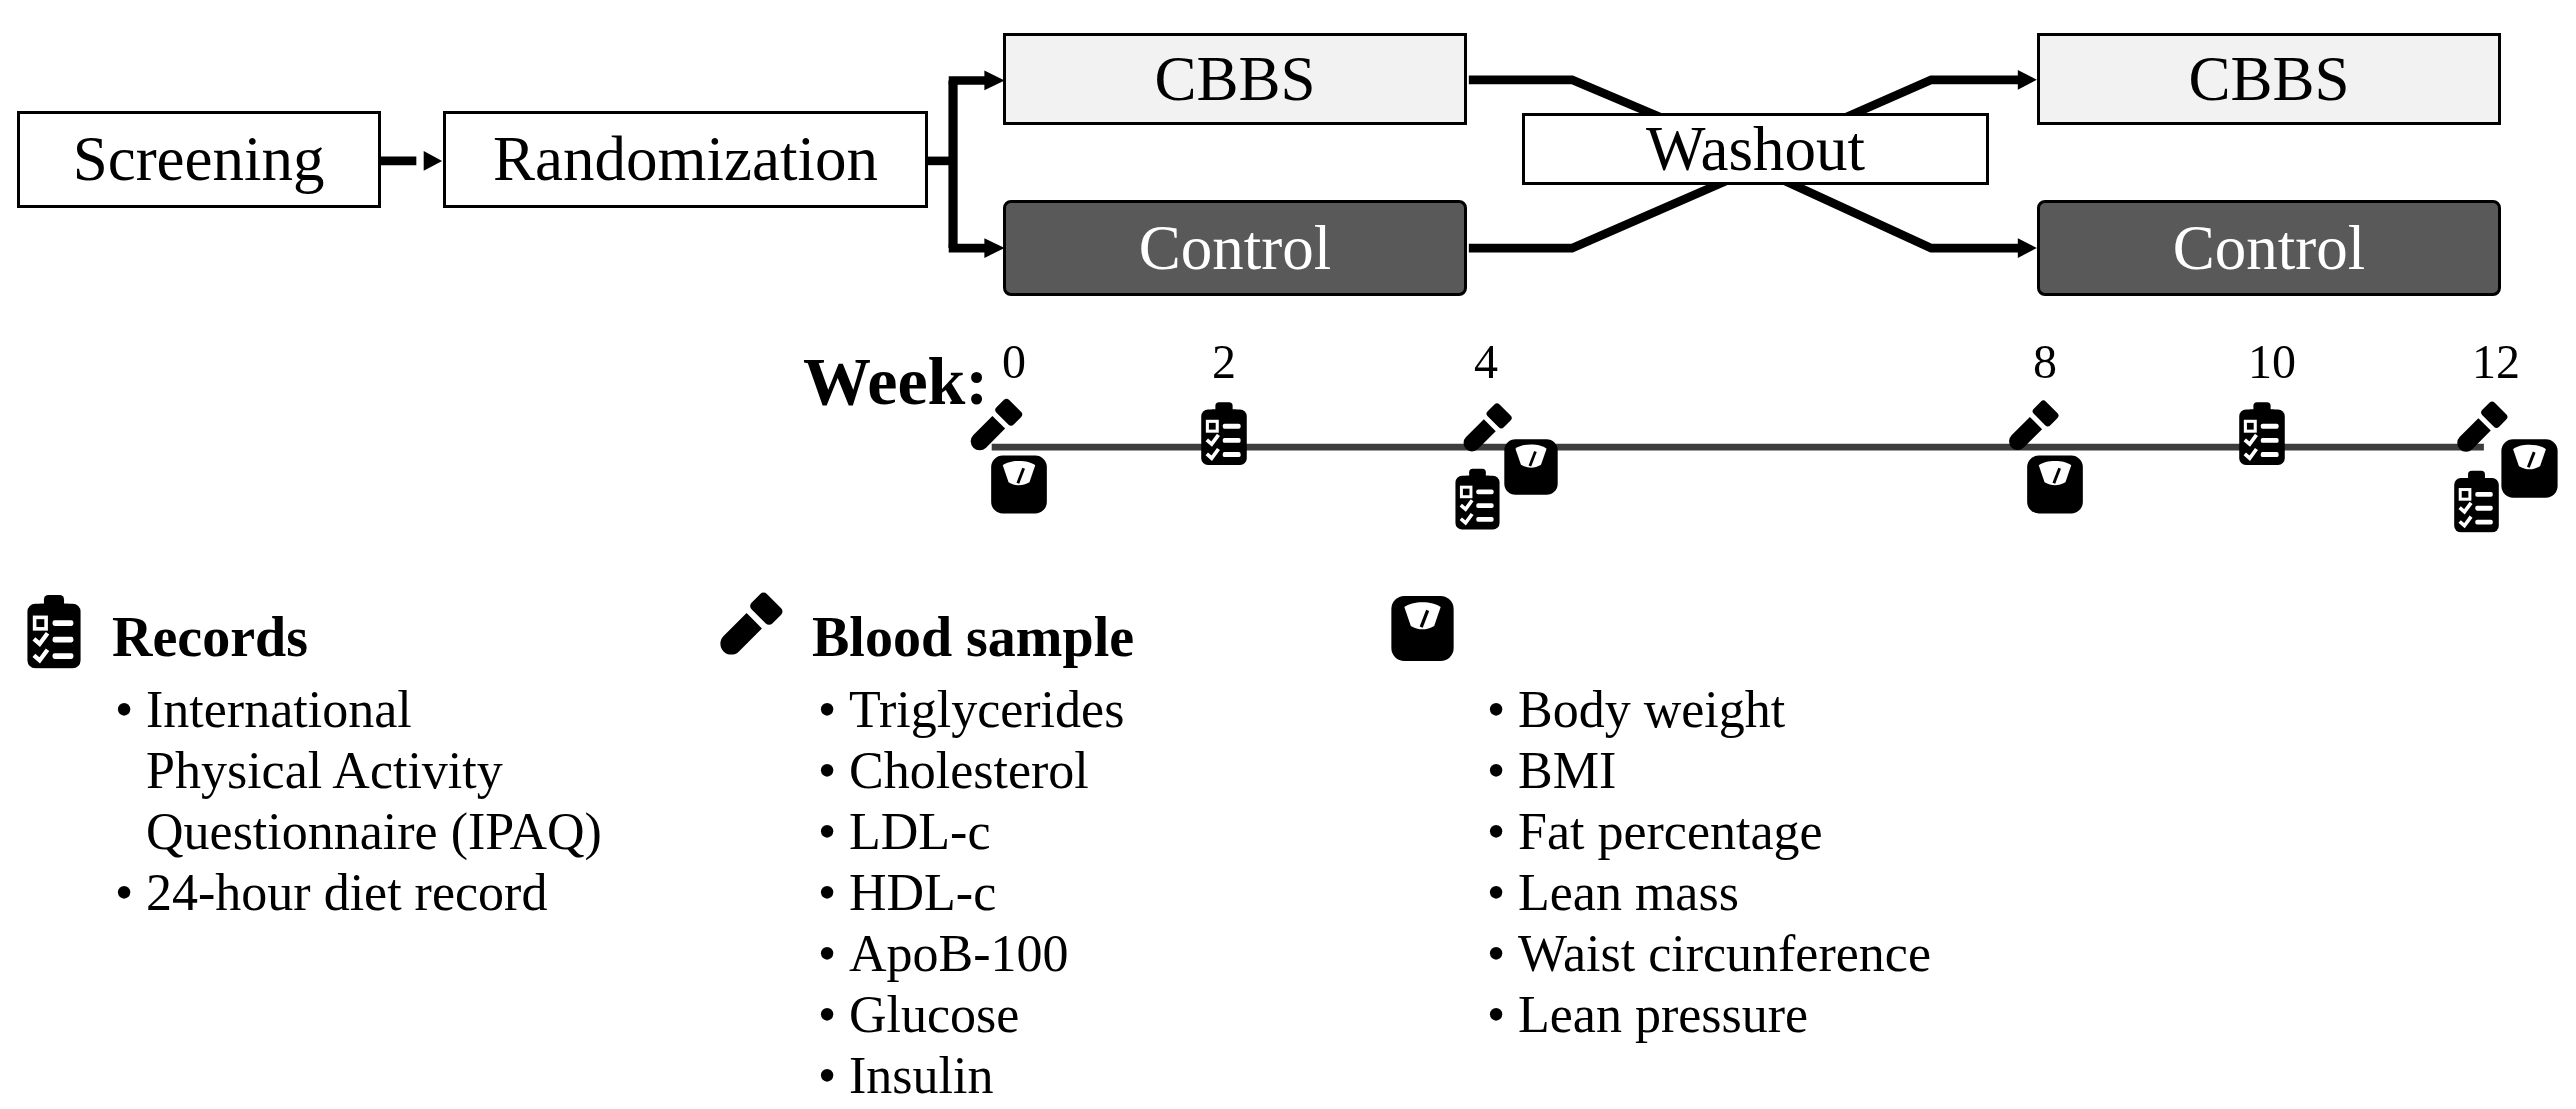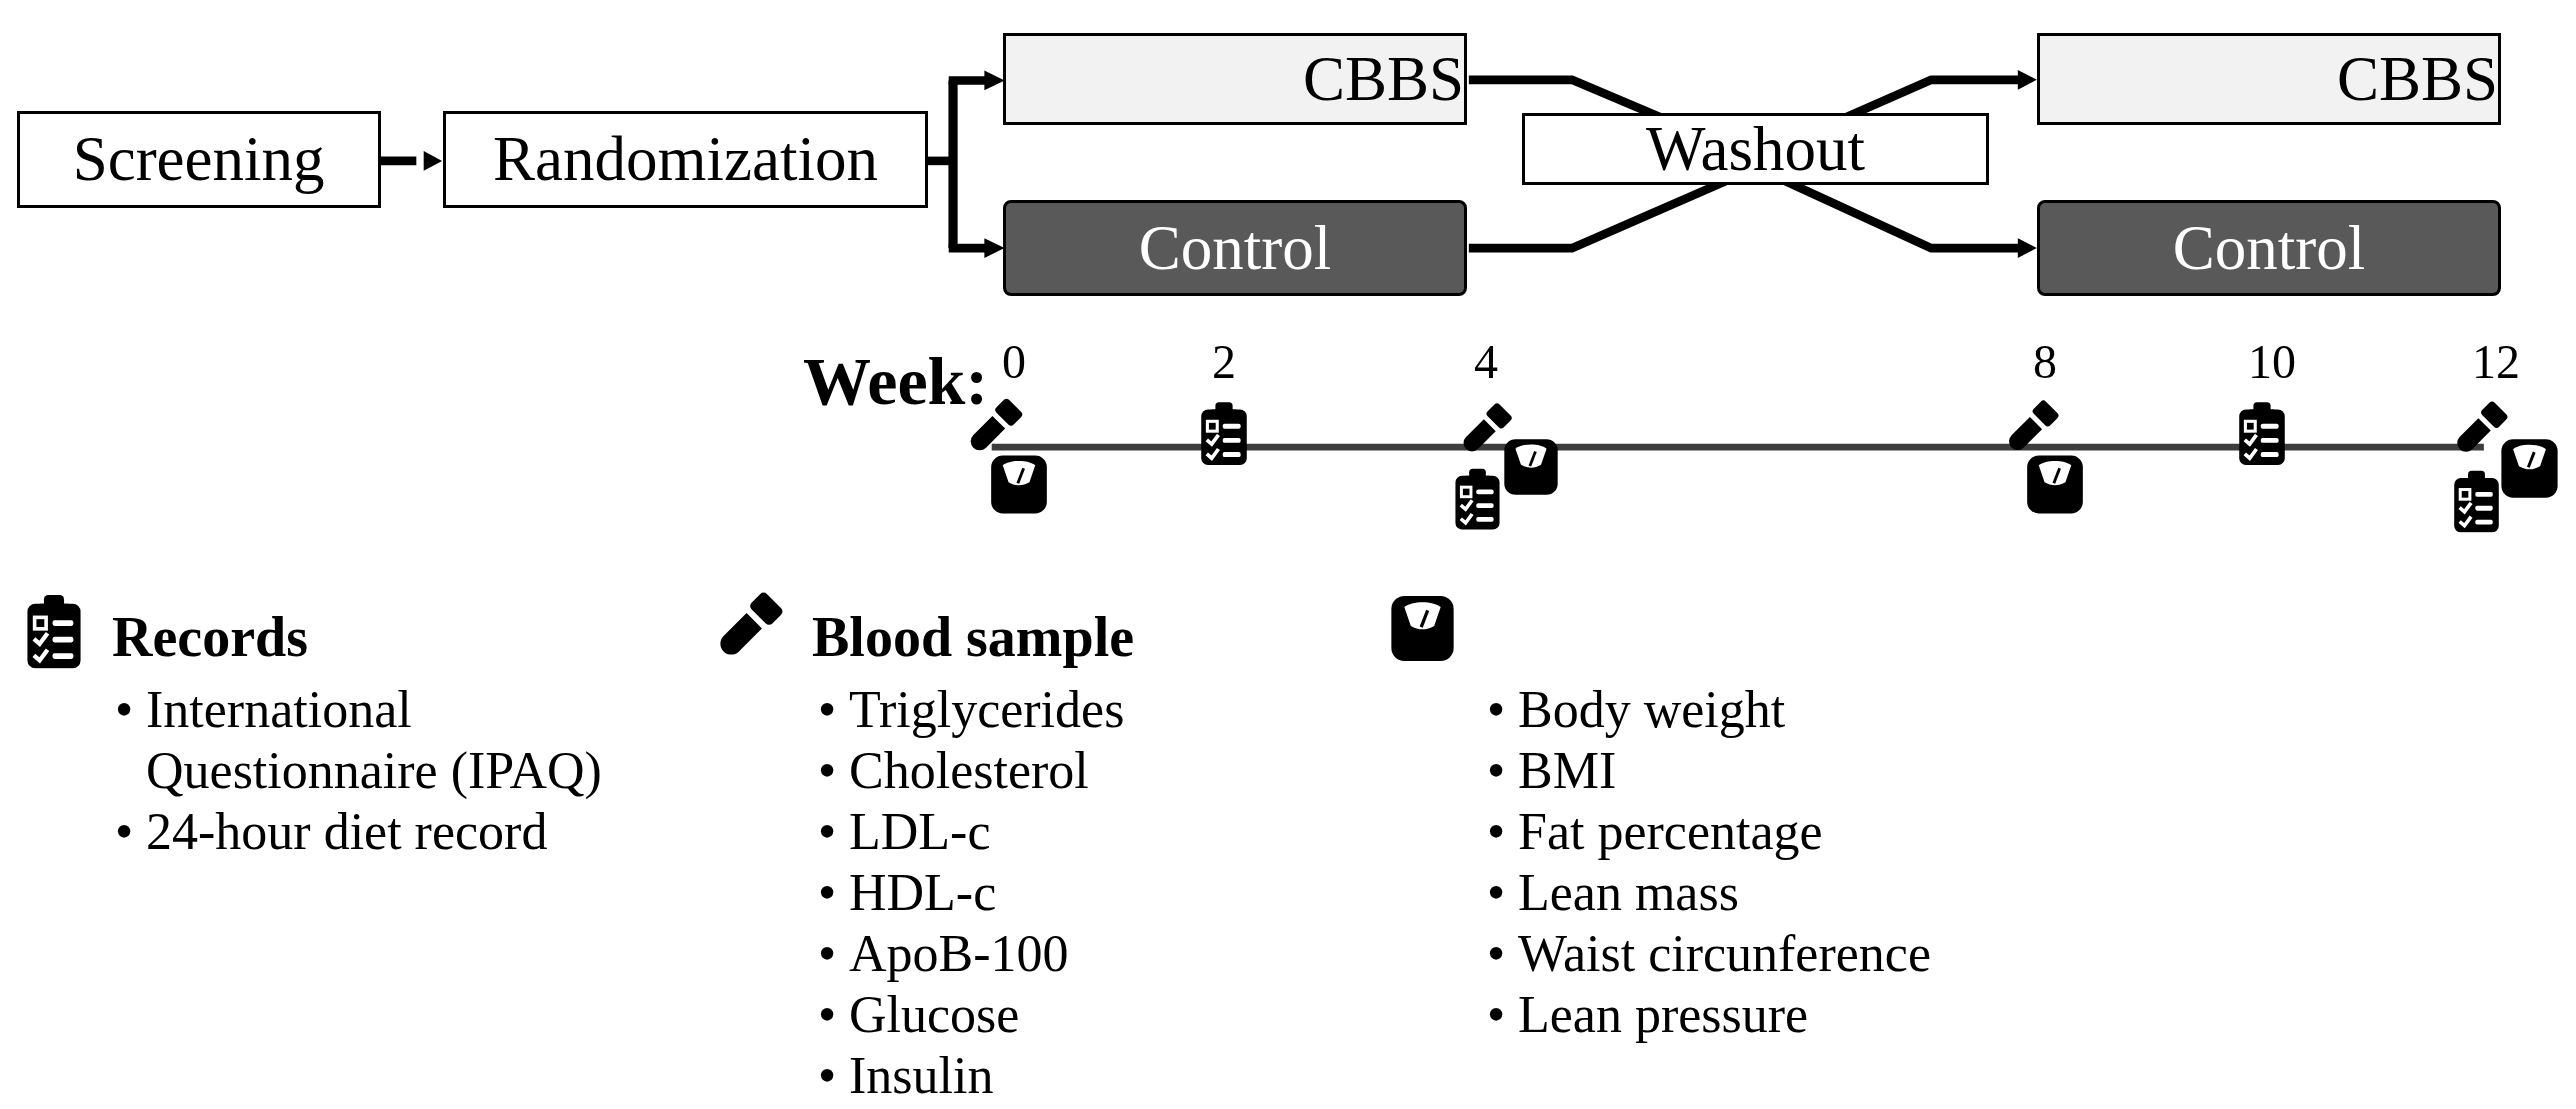--- a/index.html
+++ b/index.html
@@ -3,21 +3,21 @@
 <meta charset="utf-8">
 <style>
   html,body{margin:0;padding:0;background:#ffffff;}
   body{width:2576px;height:1109px;position:relative;overflow:hidden;
        font-family:"Liberation Serif", serif;color:#000;}
   .canvas{position:absolute;left:0;top:0;width:2576px;height:1109px;}
   svg.overlay{position:absolute;left:0;top:0;width:2576px;height:1109px;}
   .box{position:absolute;box-sizing:border-box;border:3.1px solid #000;
        display:flex;align-items:center;justify-content:center;
        font-size:63px;line-height:1;background:#ffffff;}
-  .box.light{background:#f2f2f2;justify-content:flex-end;}
+  .box.light{background:#f2f2f2;}
   .box.dark{background:#595959;color:#ffffff;border-radius:8px;}
   #box-screening{left:16.6px;top:111px;width:364px;height:97px;border-width:3.7px;}
   #box-randomization{left:443px;top:111px;width:485px;height:97px;border-width:3.7px;}
   #box-cbbs-1{left:1003px;top:33px;width:464px;height:92px;}
   #box-control-1{left:1003px;top:200px;width:464px;height:96px;}
   #box-washout{left:1522px;top:113px;width:467px;height:72px;}
   #box-cbbs-2{left:2037px;top:33px;width:464px;height:92px;}
   #box-control-2{left:2037px;top:200px;width:464px;height:96px;}
   .week-label{position:absolute;left:803px;top:347px;font-size:68px;font-weight:bold;line-height:1;}
   .week-num{position:absolute;top:338px;font-size:48px;line-height:1;transform:translateX(-50%);}
@@ -156,20 +156,21 @@
 
   <svg class="icon" style="left:26px;top:593px;width:56px;height:76px" viewBox="0 0 92 124" width="56" height="76">
       <use href="#sym-clipboard"></use>
     </svg>
   <div class="legend-title" style="left:112px;top:609px">Records</div>
   <div class="legend-list" style="left:115px;top:679px">
     <div class="li">
       <span class="bullet">•</span>
       <span class="lines">
         <div>International</div>
+        <div>Physical Activity</div>
         <div>Questionnaire (IPAQ)</div>
       </span>
     </div>
     <div class="li">
       <span class="bullet">•</span>
       <span class="lines">
         <div>24-hour diet record</div>
       </span>
     </div>
   </div>

